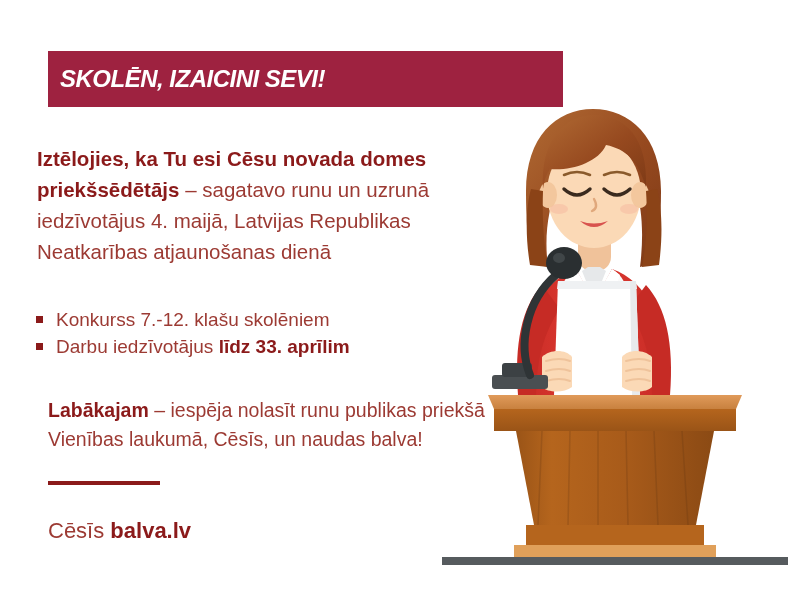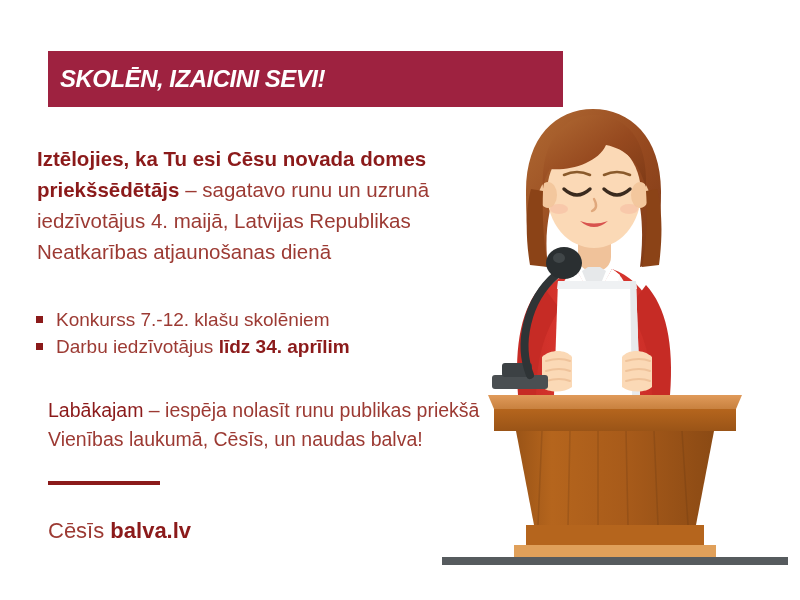--- a/index.html
+++ b/index.html
@@ -97,21 +97,21 @@
     top: 396px;
     width: 470px;
     font-size: 19.5px;
     line-height: 29px;
     color: #9C3A33;
     font-family: "Liberation Sans", sans-serif;
     margin: 0;
   }
   .closing b {
     color: #8B1A1A;
-    font-weight: normal;
+    font-weight: bold;
   }
 
   .divider {
     position: absolute;
     left: 48px;
     top: 481px;
     width: 112px;
     height: 4px;
     background: #8B1A1A;
   }
@@ -151,21 +151,21 @@
   <div class="banner">
     <span class="banner-text">SKOLĒN, IZAICINI SEVI!</span>
   </div>
 
   <div class="copy">
     <p class="intro"><b>Iztēlojies, ka Tu esi Cēsu novada domes priekšsēdētājs</b><span> – sagatavo runu un uzrunā iedzīvotājus 4. maijā, Latvijas Republikas Neatkarības atjaunošanas dienā</span></p>
   </div>
 
   <ul class="bullets">
     <li><span>Konkurss 7.-12. klašu skolēniem</span><b></b></li>
-    <li><span>Darbu iedzīvotājus </span><b>līdz 34. aprīlim</b></li>
+    <li><span>Darbu iedzīvotājus </span><b>līdz 33. aprīlim</b></li>
   </ul>
 
   <p class="closing"><b>Labākajam</b><span> – iespēja nolasīt runu publikas priekšā Vienības laukumā, Cēsīs, un naudas balva!</span></p>
 
   <div class="divider"></div>
 
   <div class="footer"><span>Cēsīs </span><b>balva.lv</b></div>
 
   <div class="illustration">
     <svg viewBox="0 0 370 470" xmlns="http://www.w3.org/2000/svg">

